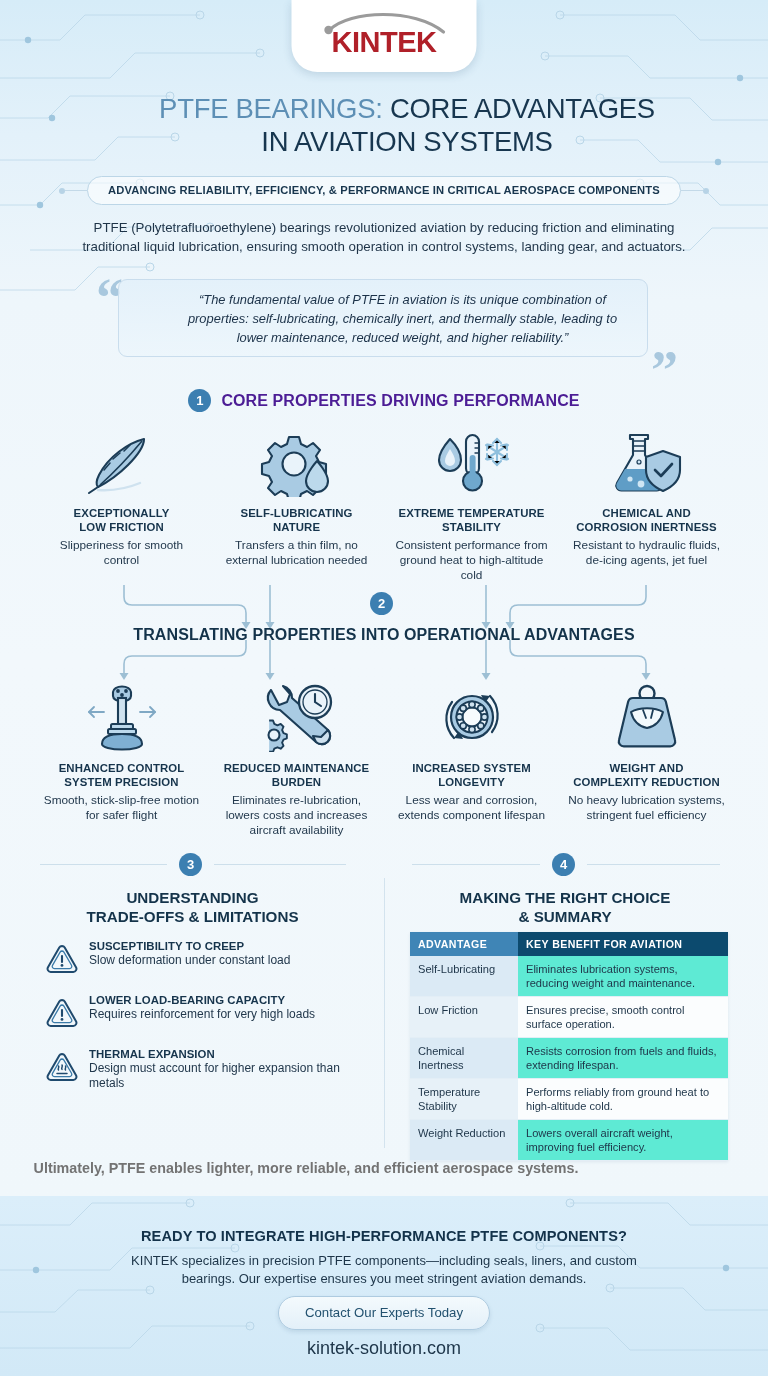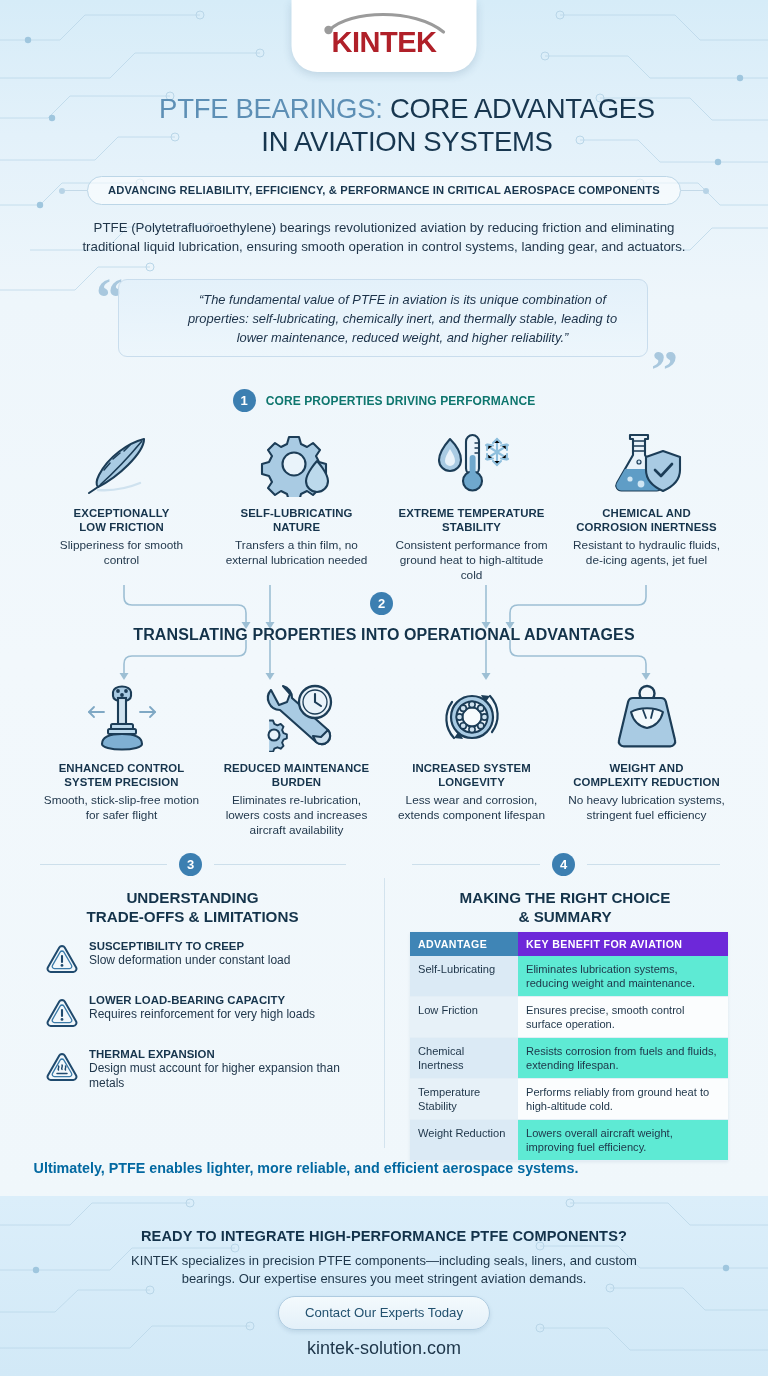--- a/index.html
+++ b/index.html
@@ -98,21 +98,21 @@
   .sec-head {
     display:flex; align-items:center; justify-content:center; gap:10px;
   }
   .num-badge {
     width:23px; height:23px; border-radius:50%;
     background:#3c7fb1; color:#fff;
     font-size:13px; font-weight:bold;
     display:flex; align-items:center; justify-content:center;
     flex:0 0 auto;
   }
-  .sec-title { font-size:12px; font-weight:bold; color:#0f766e; letter-spacing:.1px; }
+  .sec-title { font-size:16px; font-weight:bold; color:#4c1d95; letter-spacing:.1px; }
 
   #sec1-head { position:absolute; left:0; top:389px; width:768px; }
 
   
   .grid4 { position:absolute; width:700px; left:34px; display:flex; }
   .cell { flex:1; text-align:center; padding:0 7px; }
   .cell .icon { height:72px; display:flex; align-items:flex-end; justify-content:center; }
   .cell .ttl {
     margin-top:9px; font-size:11.4px; font-weight:bold; line-height:14px;
     color:#16344c; letter-spacing:.1px;
@@ -158,34 +158,34 @@
     position:absolute; left:410px; top:932px; width:318px;
     border-collapse:collapse; font-size:11.1px;
     box-shadow:0 1px 3px rgba(50,90,130,.10);
   }
   .sum-table th {
     background:#2d6e9e; color:#fff; text-align:left;
     font-size:10.6px; font-weight:bold; letter-spacing:.4px;
     padding:6px 8px;
   }
   .sum-table th.c1 { background:#3f85b6; width:108px; }
-  .sum-table th.c2 { background:#6d28d9; }
+  .sum-table th.c2 { background:#0c4a6e; }
   .sum-table td {
     padding:6px 8px; vertical-align:top; line-height:14px; color:#1d3448;
     border-bottom:1px solid #e3eef6;
   }
   .sum-table td.c1 { background:#dbeaf5; font-weight:normal; }
   .sum-table td.c2 { background:#5eead4; }
   .sum-table tr.alt td.c1 { background:#e7f1f8; }
   .sum-table tr.alt td.c2 { background:#fbfdfe; }
 
   
   .closing {
     position:absolute; left:0; top:1160px; width:612px; text-align:center;
-    font-size:14.3px; font-weight:bold; color:#0369a1;
+    font-size:14.3px; font-weight:bold; color:#737373;
   }
 
   
   .cta-title {
     position:absolute; left:0; top:1228px; width:768px; text-align:center;
     font-size:14.6px; font-weight:bold; color:#13324a; letter-spacing:.1px;
   }
   .cta-body {
     position:absolute; left:104px; top:1252px; width:560px; text-align:center;
     font-size:13px; line-height:18px; color:#1d3549;

